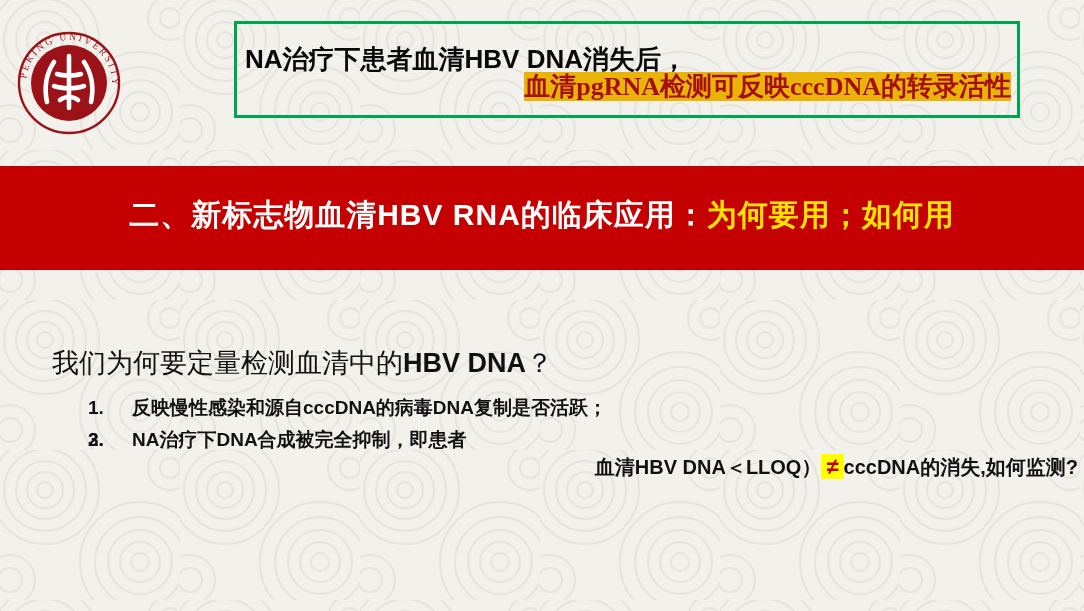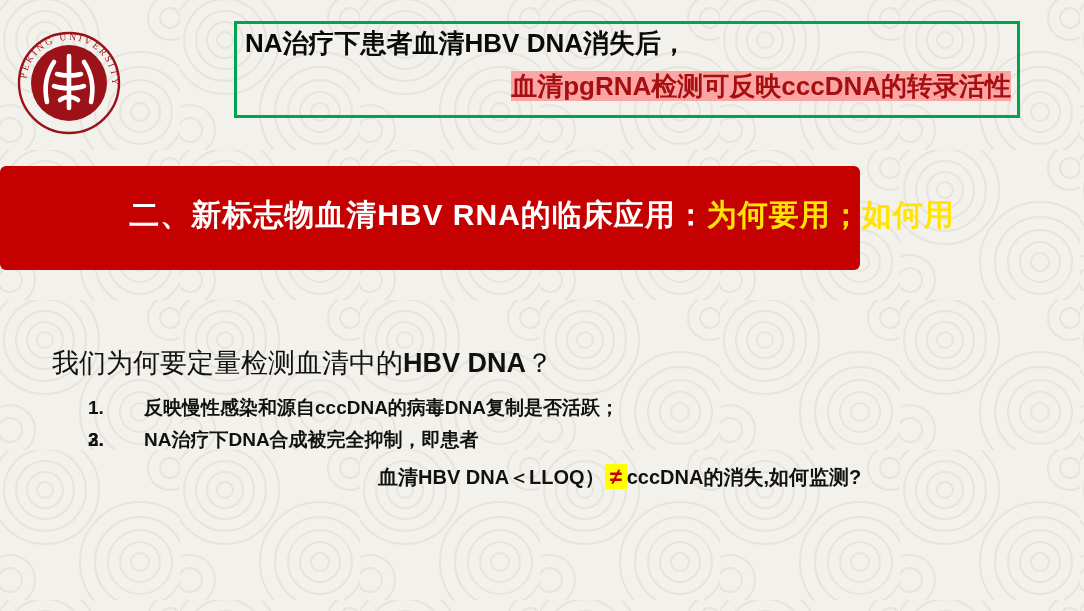--- a/index.html
+++ b/index.html
@@ -52,38 +52,39 @@
     top: 21px;
     width: 786px;
     height: 97px;
     border: 3px solid #00a44f;
     background: transparent;
     box-sizing: border-box;
   }
   #title-line1 {
     position: absolute;
     left: 8px;
-    top: 2px;
+    top: 18px;
     font-size: 26px;
     font-weight: bold;
     color: #0a0a0a;
     letter-spacing: 0px;
     white-space: nowrap;
   }
   #title-line2 {
     position: absolute;
     right: 6px;
     top: 45px;
     font-size: 26px;
     font-weight: bold;
     color: #a50f0f;
     white-space: nowrap;
   }
   .hl-yellow {
-    background: #fca5a5;
+    background: #eab308;
+    font-family: Liberation Serif, serif;
   }
 
   #motto-banner {
     position: absolute;
     right: 0;
     top: 131px;
     height: 31px;
     z-index: 3;
   }
   #motto-shape {
@@ -102,25 +103,24 @@
     font-weight: bold;
     letter-spacing: 1px;
     white-space: nowrap;
   }
 
   
   #section-banner {
     position: absolute;
     left: 0;
     top: 166px;
-    width: 860px;
+    width: 1084px;
     height: 104px;
     background: #c50000;
     z-index: 2;
-    border-radius: 6px;
   }
   #section-title {
     position: absolute;
     left: 0;
     top: 29px;
     width: 1084px;
     text-align: center;
     font-size: 30px;
     font-weight: bold;
     color: #ffffff;
@@ -199,32 +199,33 @@
   .li-num {
     position: absolute;
     left: 0;
     top: 0;
     width: 28px;
     font-weight: bold;
     font-size: 19px;
     color: #111111;
   }
   .li-body {
-    margin-left: 56px;
+    margin-left: 44px;
     font-weight: bold;
     white-space: nowrap;
   }
   .li-body .red { color: #c00000; }
   .li-line2 {
     margin-left: 44px;
-    margin-top: 10px;
+    margin-top: 0;
     padding-left: 246px;
     font-weight: bold;
     font-size: 20px;
     white-space: nowrap;
+    text-align: right;
   }
   .neq {
     color: #c00000;
     background: #ffff00;
     font-weight: bold;
     padding: 0 5px;
     font-size: 22px;
   }
 </style>
 </head>

